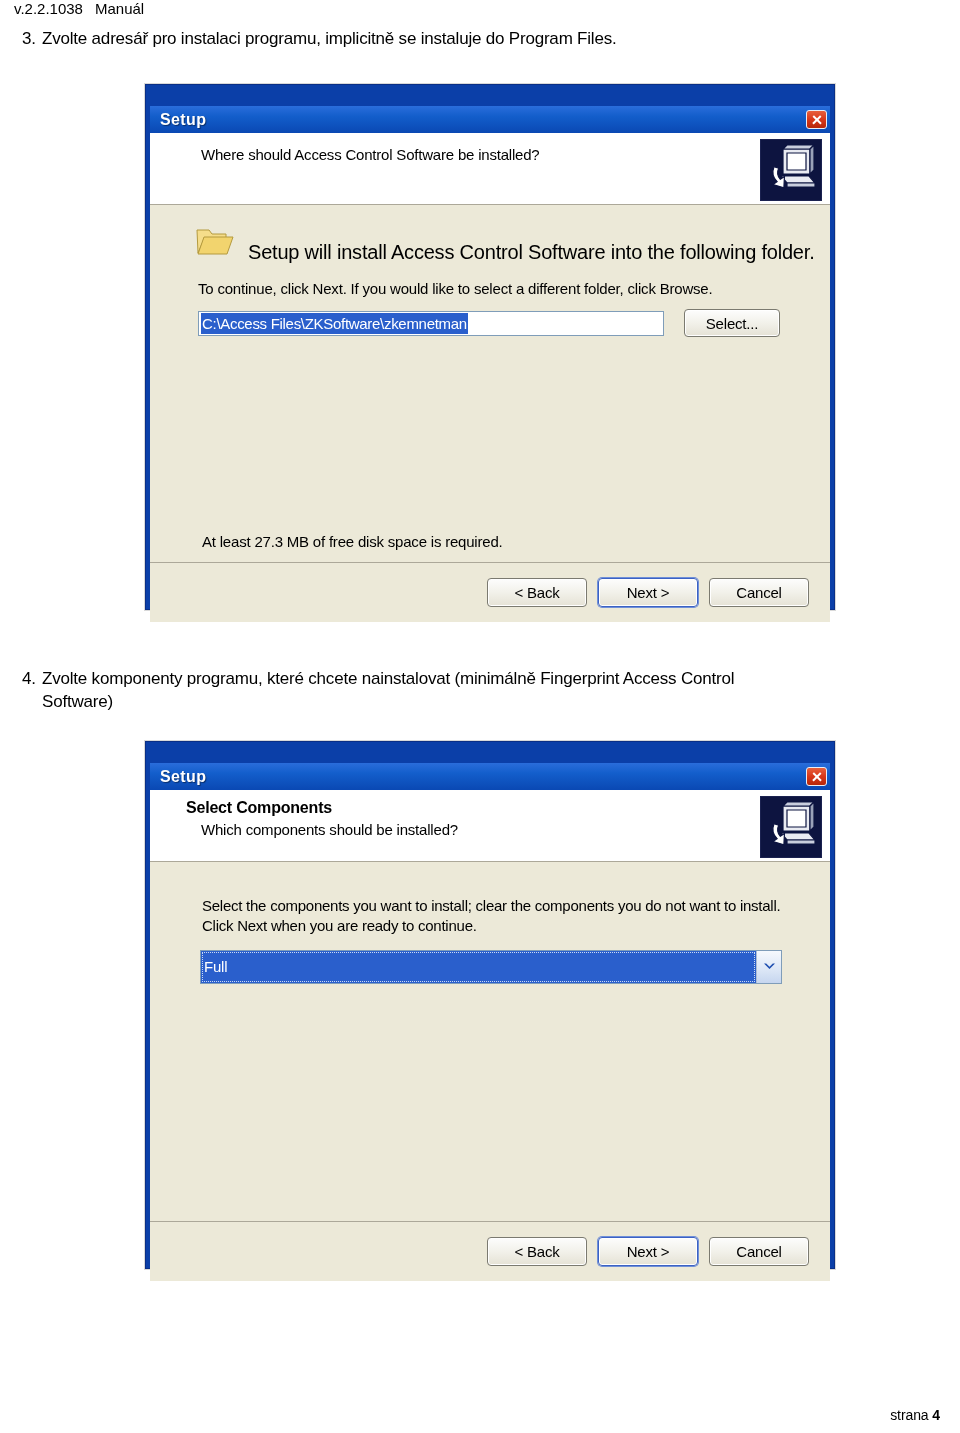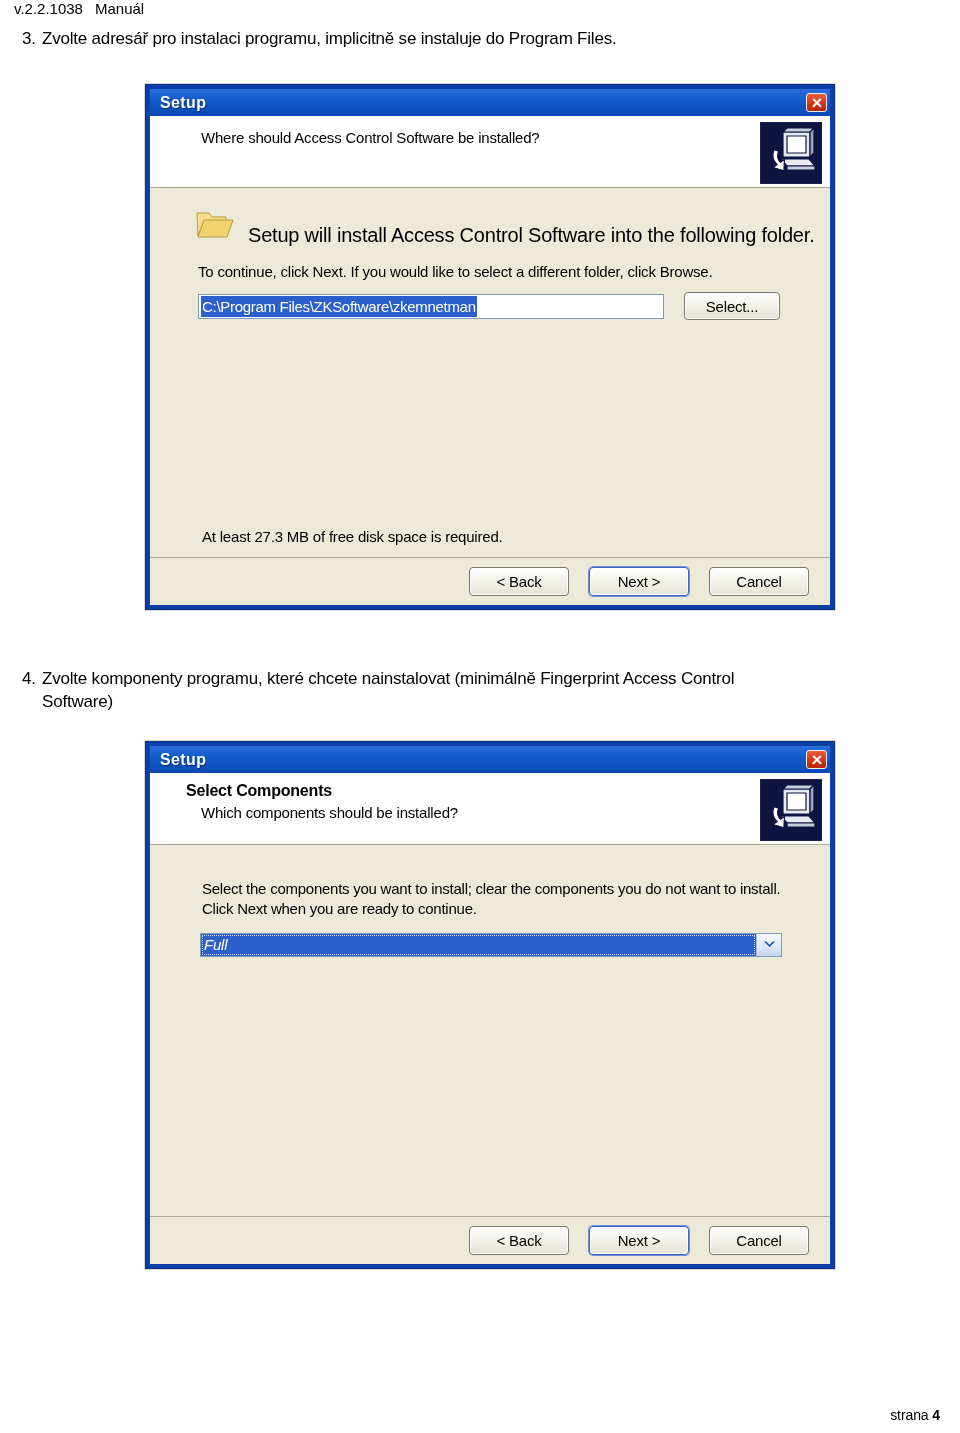--- a/index.html
+++ b/index.html
@@ -47,20 +47,21 @@
     box-shadow:0 0 0 1px rgba(0,0,0,0.15);
   }
   #dialog1 { left:145px; top:84px; width:690px; height:526px; }
   #dialog2 { left:145px; top:741px; width:690px; height:528px; }
 
   .titlebar {
     height:27px;
     background:linear-gradient(to bottom,#2a6ddb 0%,#135ecb 38%,#0a48b3 100%);
     display:flex; align-items:center; justify-content:space-between;
     padding:0 3px 0 10px;
+    margin-top:17px;
   }
   .titlebar .title {
     color:#ffffff;
     font-weight:bold;
     font-size:16px;
     text-shadow:1px 1px 1px rgba(0,0,0,0.45);
     letter-spacing:0.4px;
   }
   .close-btn {
     width:21px; height:19px;
@@ -176,26 +177,25 @@
     font-size:15px;
     line-height:1.33;
     letter-spacing:-0.25px;
     margin-top:20px;
   }
   .combo-row {
     padding-left:50px; padding-right:48px;
     margin-top:14px;
   }
   .combo {
-    height:24px;
+    height:34px;
     background:#c4b5fd;
     border:1px solid #7f9db9;
     display:flex; align-items:stretch;
     cursor:pointer;
-    font-style:italic;
   }
   .combo .value {
     flex:1;
     background:#2a5fcc;
     color:#ffffff;
     font-size:15px;
     display:flex; align-items:center;
     padding-left:3px;
     outline:1px dotted #c9d9f5;
     outline-offset:-2px;
@@ -211,23 +211,23 @@
 
   .disk-line {
     position:absolute;
     left:52px; bottom:12px;
     font-size:15px;
     letter-spacing:-0.2px;
   }
 
   .dlg-footer {
     border-top:1px solid #aca899;
-    height:48px; flex:none;
+    height:60px; flex:none;
     display:flex; align-items:center; justify-content:flex-end;
-    gap:20px;
+    gap:11px;
     padding-right:21px;
     background:#ece9d8;
   }
   .dlg-footer .btn { min-width:100px; height:29px; }
 
   
   .page-footer {
     position:absolute; right:20px; bottom:10px;
     font-size:14px;
     letter-spacing:-0.1px;
@@ -284,21 +284,21 @@
             <path d="M8 12 L37 12 L31 29 L2 29 Z" fill="#f2d46e" stroke="#b49a3e" stroke-width="1"></path>
           </svg>
         </span>
         <span class="txt">Setup will install Access Control Software into the following folder.</span>
       </div>
 
       <div class="hint-line">To continue, click Next. If you would like to select a different folder, click Browse.</div>
 
       <div class="path-row">
         <span class="path-input">
-          <span class="sel">C:\Program Files\ZKSoftware\zkemnetman</span>
+          <span class="sel">C:\Access Files\ZKSoftware\zkemnetman</span>
         </span>
         <span class="btn">
           <span>Select...</span>
         </span>
       </div>
 
       <div class="disk-line">At least 27.3 MB of free disk space is required.</div>
     </div>
 
     <div class="dlg-footer">

